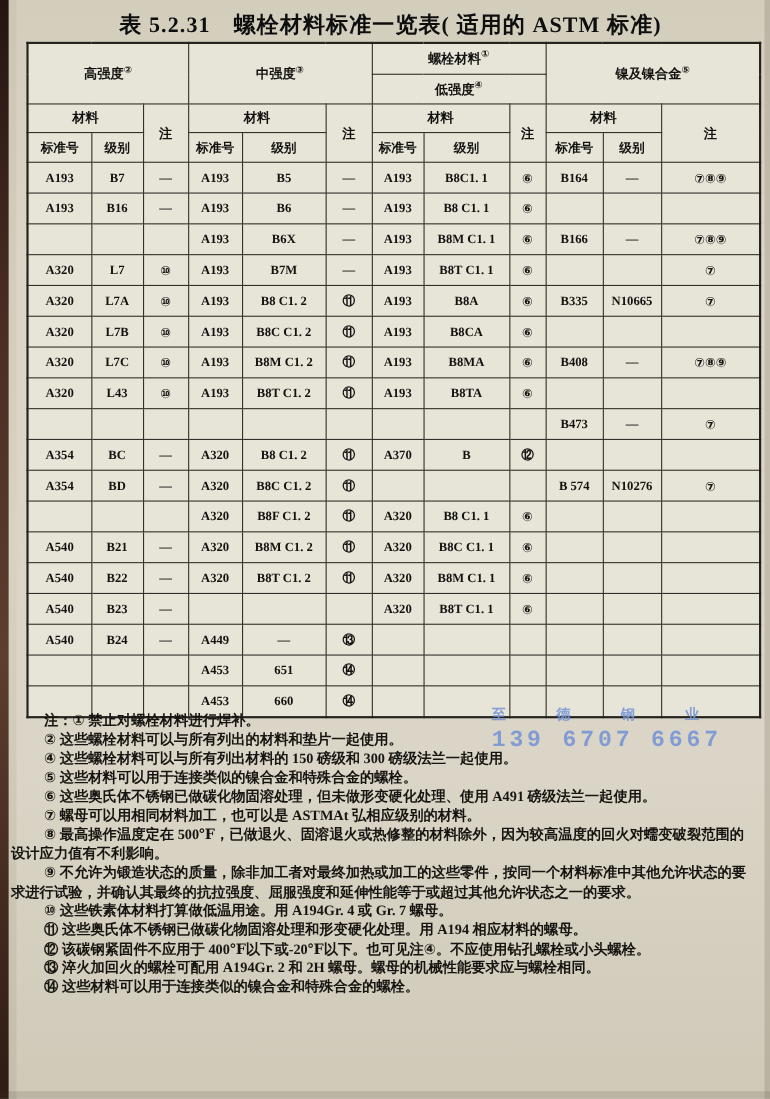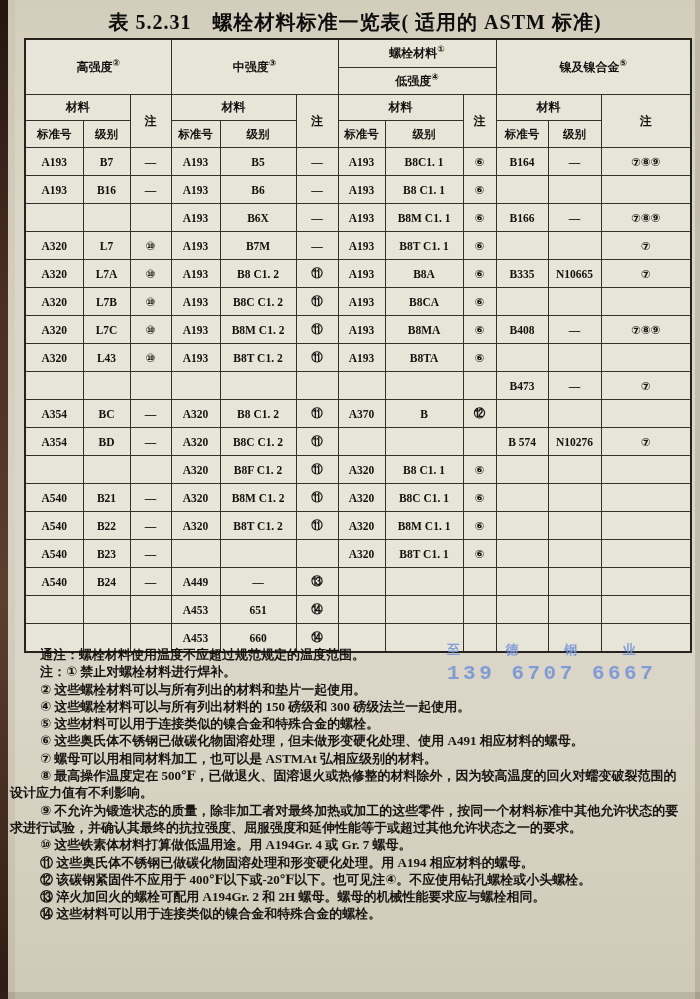--- a/index.html
+++ b/index.html
@@ -358,26 +358,25 @@
         <td></td>
         <td></td>
         <td></td>
         <td></td>
         <td></td>
       </tr>
     </tbody>
 </table>
 
 <div class="notes">
-  <p>通注：螺栓材料使用温度不应超过规范规定的温度范围。</p>
   <p>注：① 禁止对螺栓材料进行焊补。</p>
     <p>② 这些螺栓材料可以与所有列出的材料和垫片一起使用。</p>
     <p>④ 这些螺栓材料可以与所有列出材料的 150 磅级和 300 磅级法兰一起使用。</p>
     <p>⑤ 这些材料可以用于连接类似的镍合金和特殊合金的螺栓。</p>
-    <p>⑥ 这些奥氏体不锈钢已做碳化物固溶处理，但未做形变硬化处理、使用 A491 相应材料的螺母。</p>
+    <p>⑥ 这些奥氏体不锈钢已做碳化物固溶处理，但未做形变硬化处理、使用 A491 磅级法兰一起使用。</p>
     <p>⑦ 螺母可以用相同材料加工，也可以是 ASTMAt 弘相应级别的材料。</p>
     <p>⑧ 最高操作温度定在 500℉，已做退火、固溶退火或热修整的材料除外，因为较高温度的回火对蠕变破裂范围的设计应力值有不利影响。</p>
     <p>⑨ 不允许为锻造状态的质量，除非加工者对最终加热或加工的这些零件，按同一个材料标准中其他允许状态的要求进行试验，并确认其最终的抗拉强度、屈服强度和延伸性能等于或超过其他允许状态之一的要求。</p>
     <p>⑩ 这些铁素体材料打算做低温用途。用 A194Gr. 4 或 Gr. 7 螺母。</p>
     <p>⑪ 这些奥氏体不锈钢已做碳化物固溶处理和形变硬化处理。用 A194 相应材料的螺母。</p>
     <p>⑫ 该碳钢紧固件不应用于 400℉以下或-20℉以下。也可见注④。不应使用钻孔螺栓或小头螺栓。</p>
     <p>⑬ 淬火加回火的螺栓可配用 A194Gr. 2 和 2H 螺母。螺母的机械性能要求应与螺栓相同。</p>
     <p>⑭ 这些材料可以用于连接类似的镍合金和特殊合金的螺栓。</p>
 </div>
 

